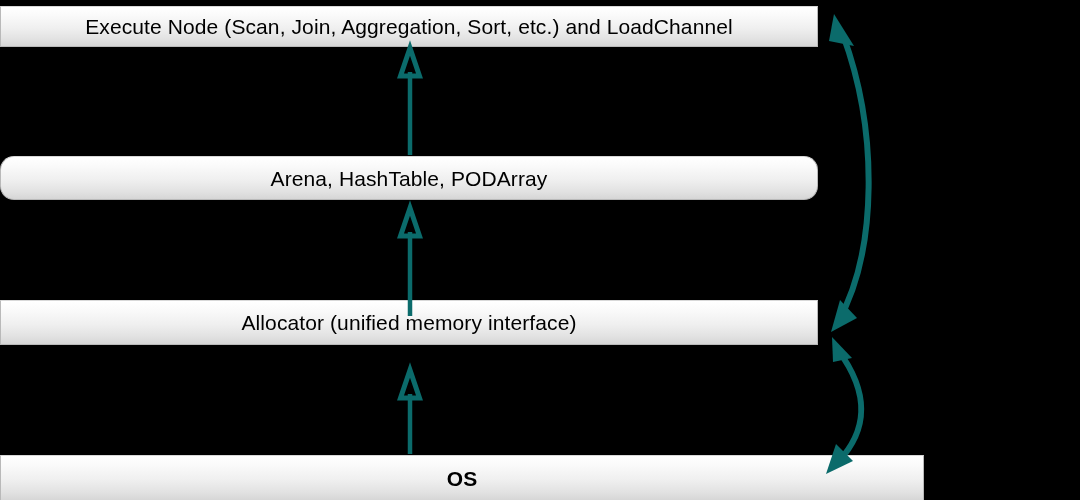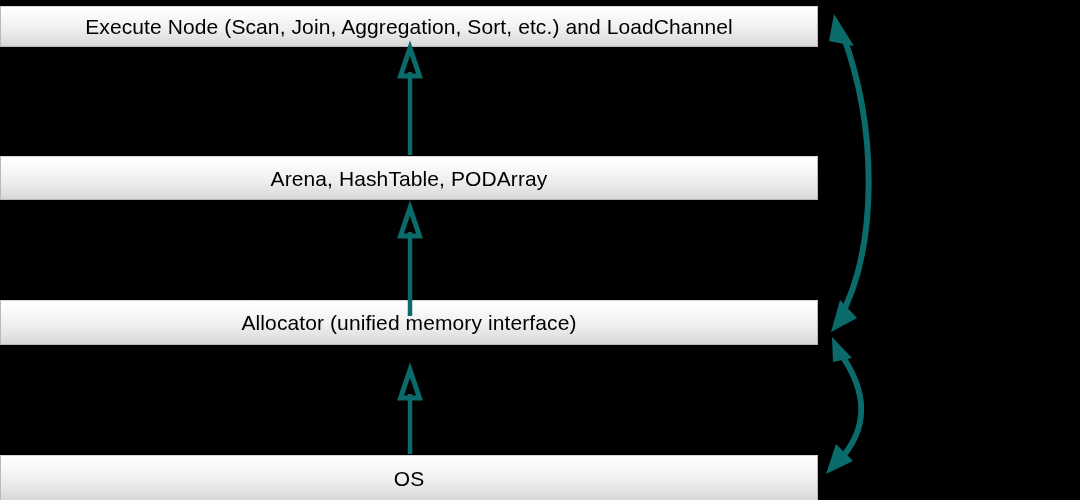--- a/index.html
+++ b/index.html
@@ -32,23 +32,23 @@
     font-size: 21px;
     line-height: 1;
     letter-spacing: 0.1px;
     white-space: nowrap;
     box-shadow: 0 1px 1px rgba(0,0,0,0.35);
   }
   .layer-box .label {
     display: block;
   }
   #box-execute  { left: 0px; top: 6px;   width: 818px; height: 41px; }
-  #box-arena    { left: 0px; top: 156px; width: 818px; height: 44px; }
+  #box-arena    { left: 0px; top: 156px; width: 818px; height: 44px; border-radius: 14px; }
   #box-alloc    { left: 0px; top: 300px; width: 818px; height: 45px; }
-  #box-os       { left: 0px; top: 455px; width: 818px; height: 46px; }
+  #box-os       { left: 0px; top: 455px; width: 924px; height: 46px; font-weight: bold; }
 
   #arrow-layer {
     position: absolute;
     left: 0;
     top: 0;
     width: 1080px;
     height: 500px;
     pointer-events: none;
   }
 </style>

